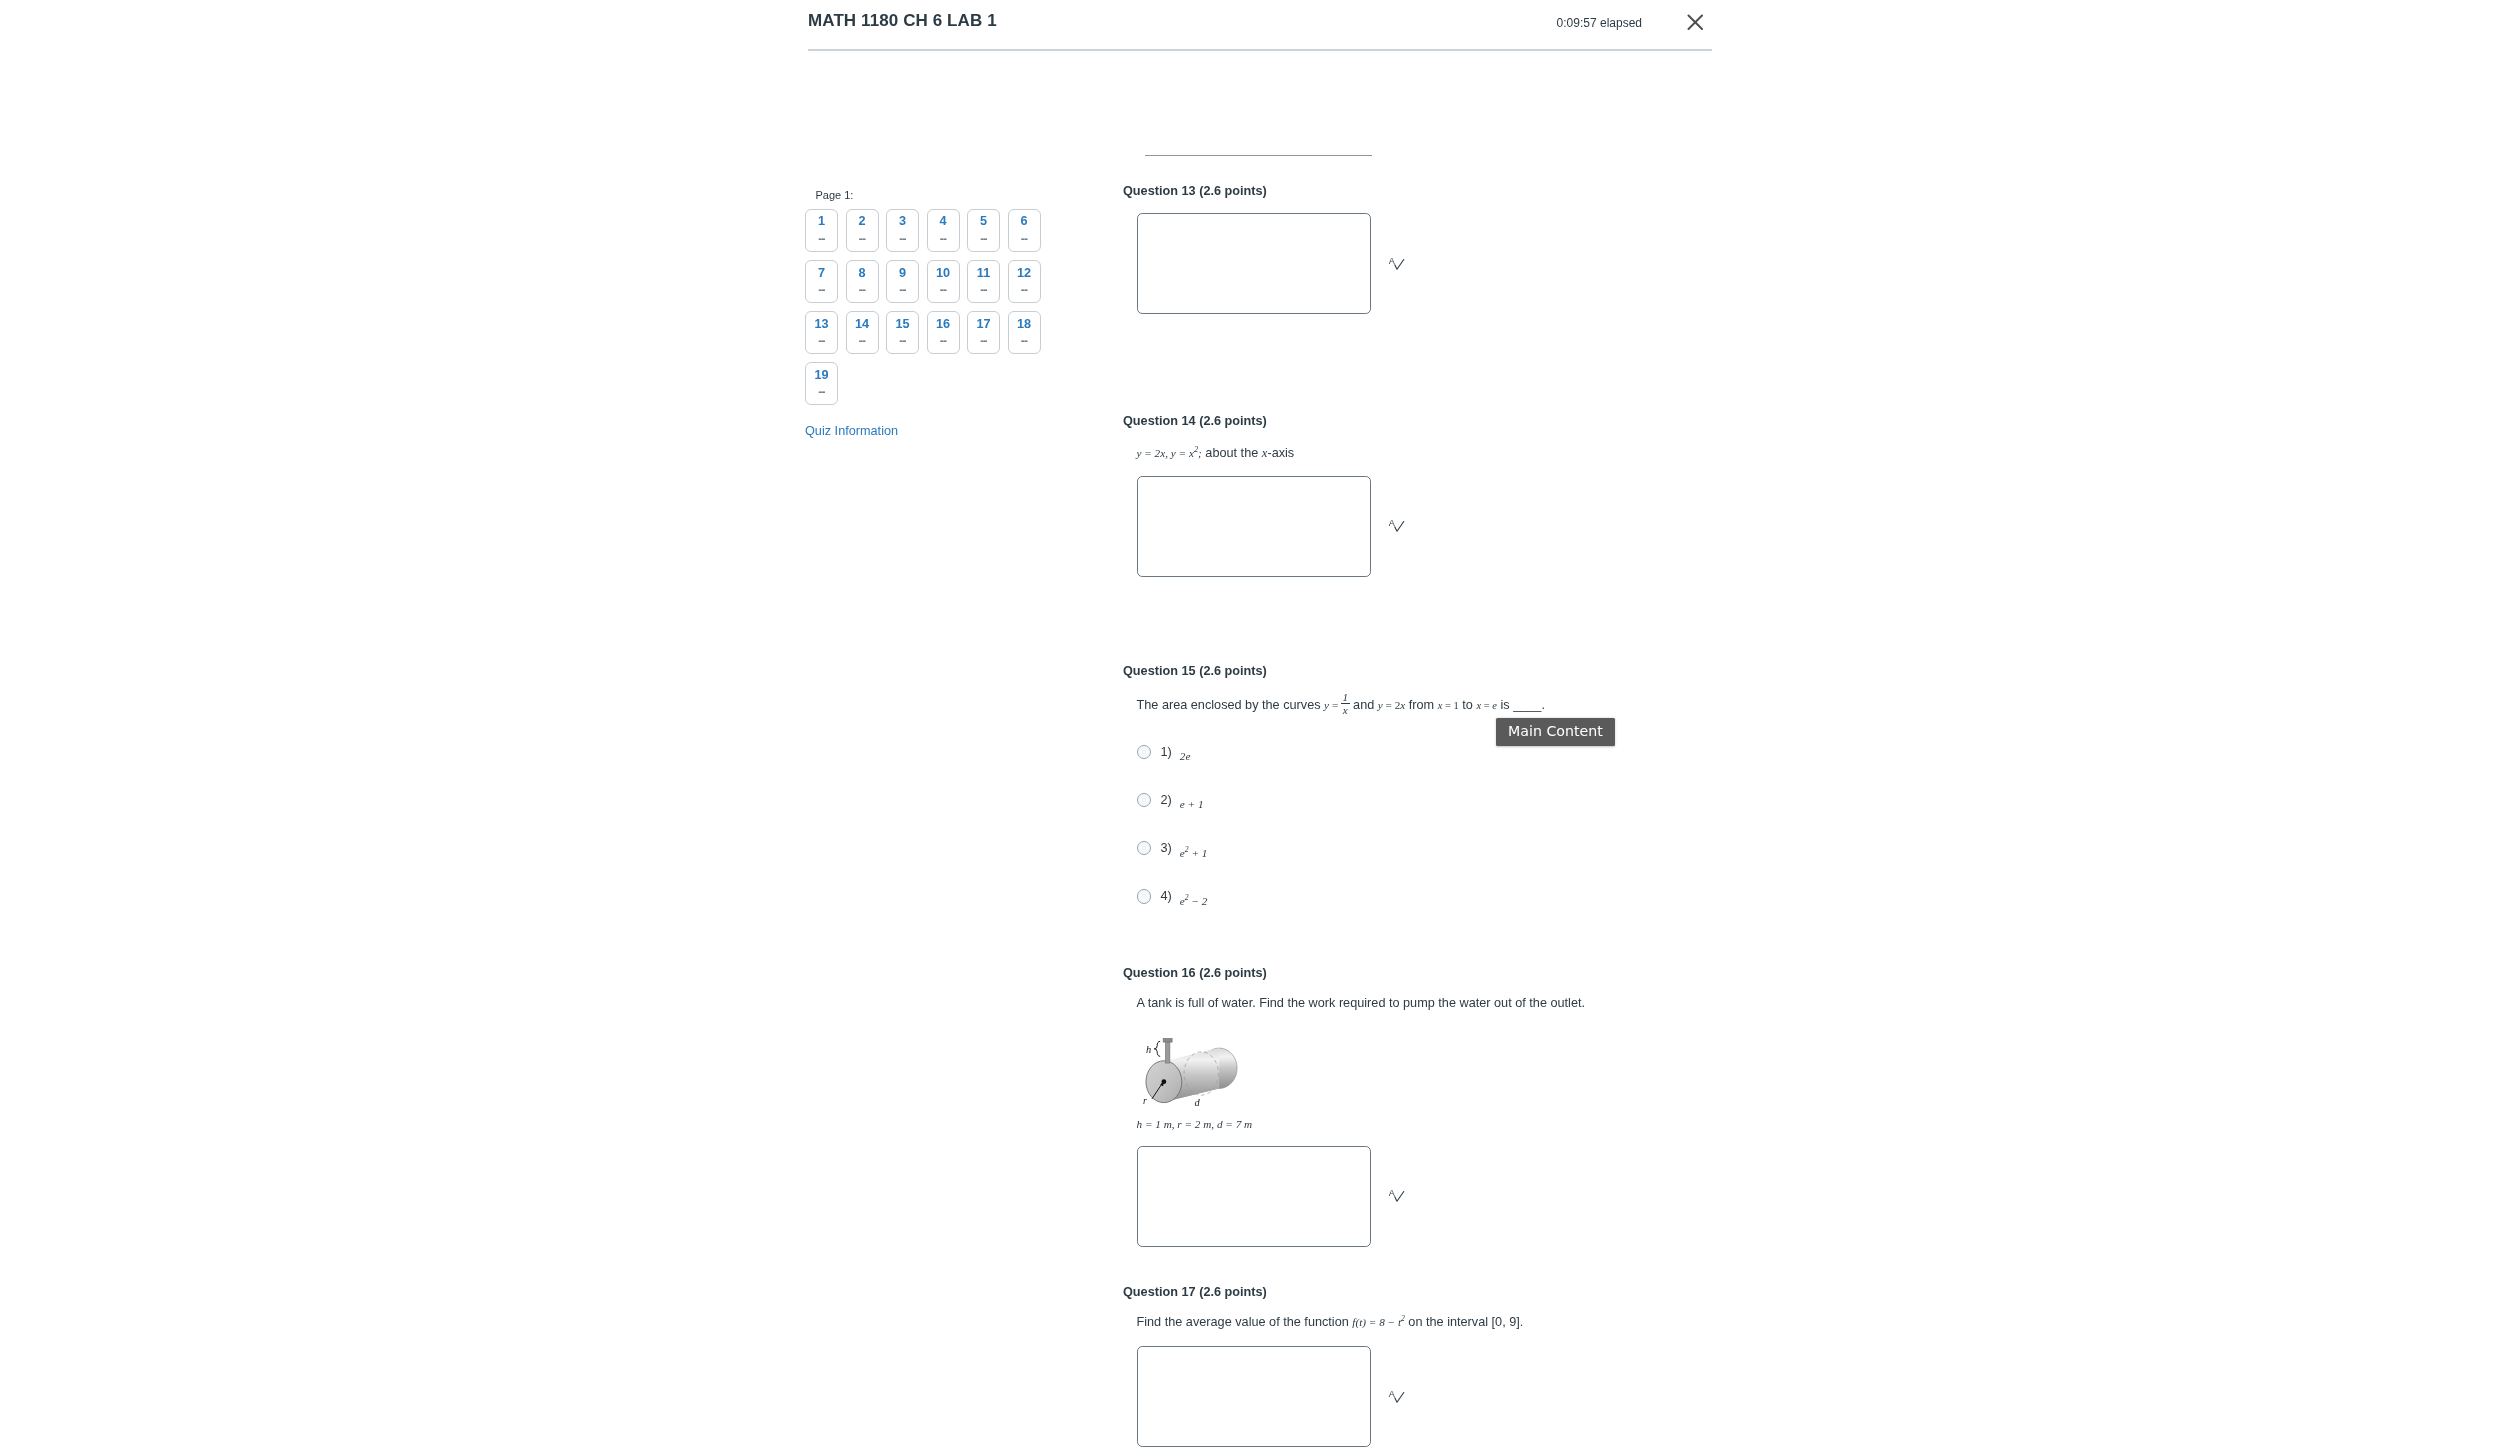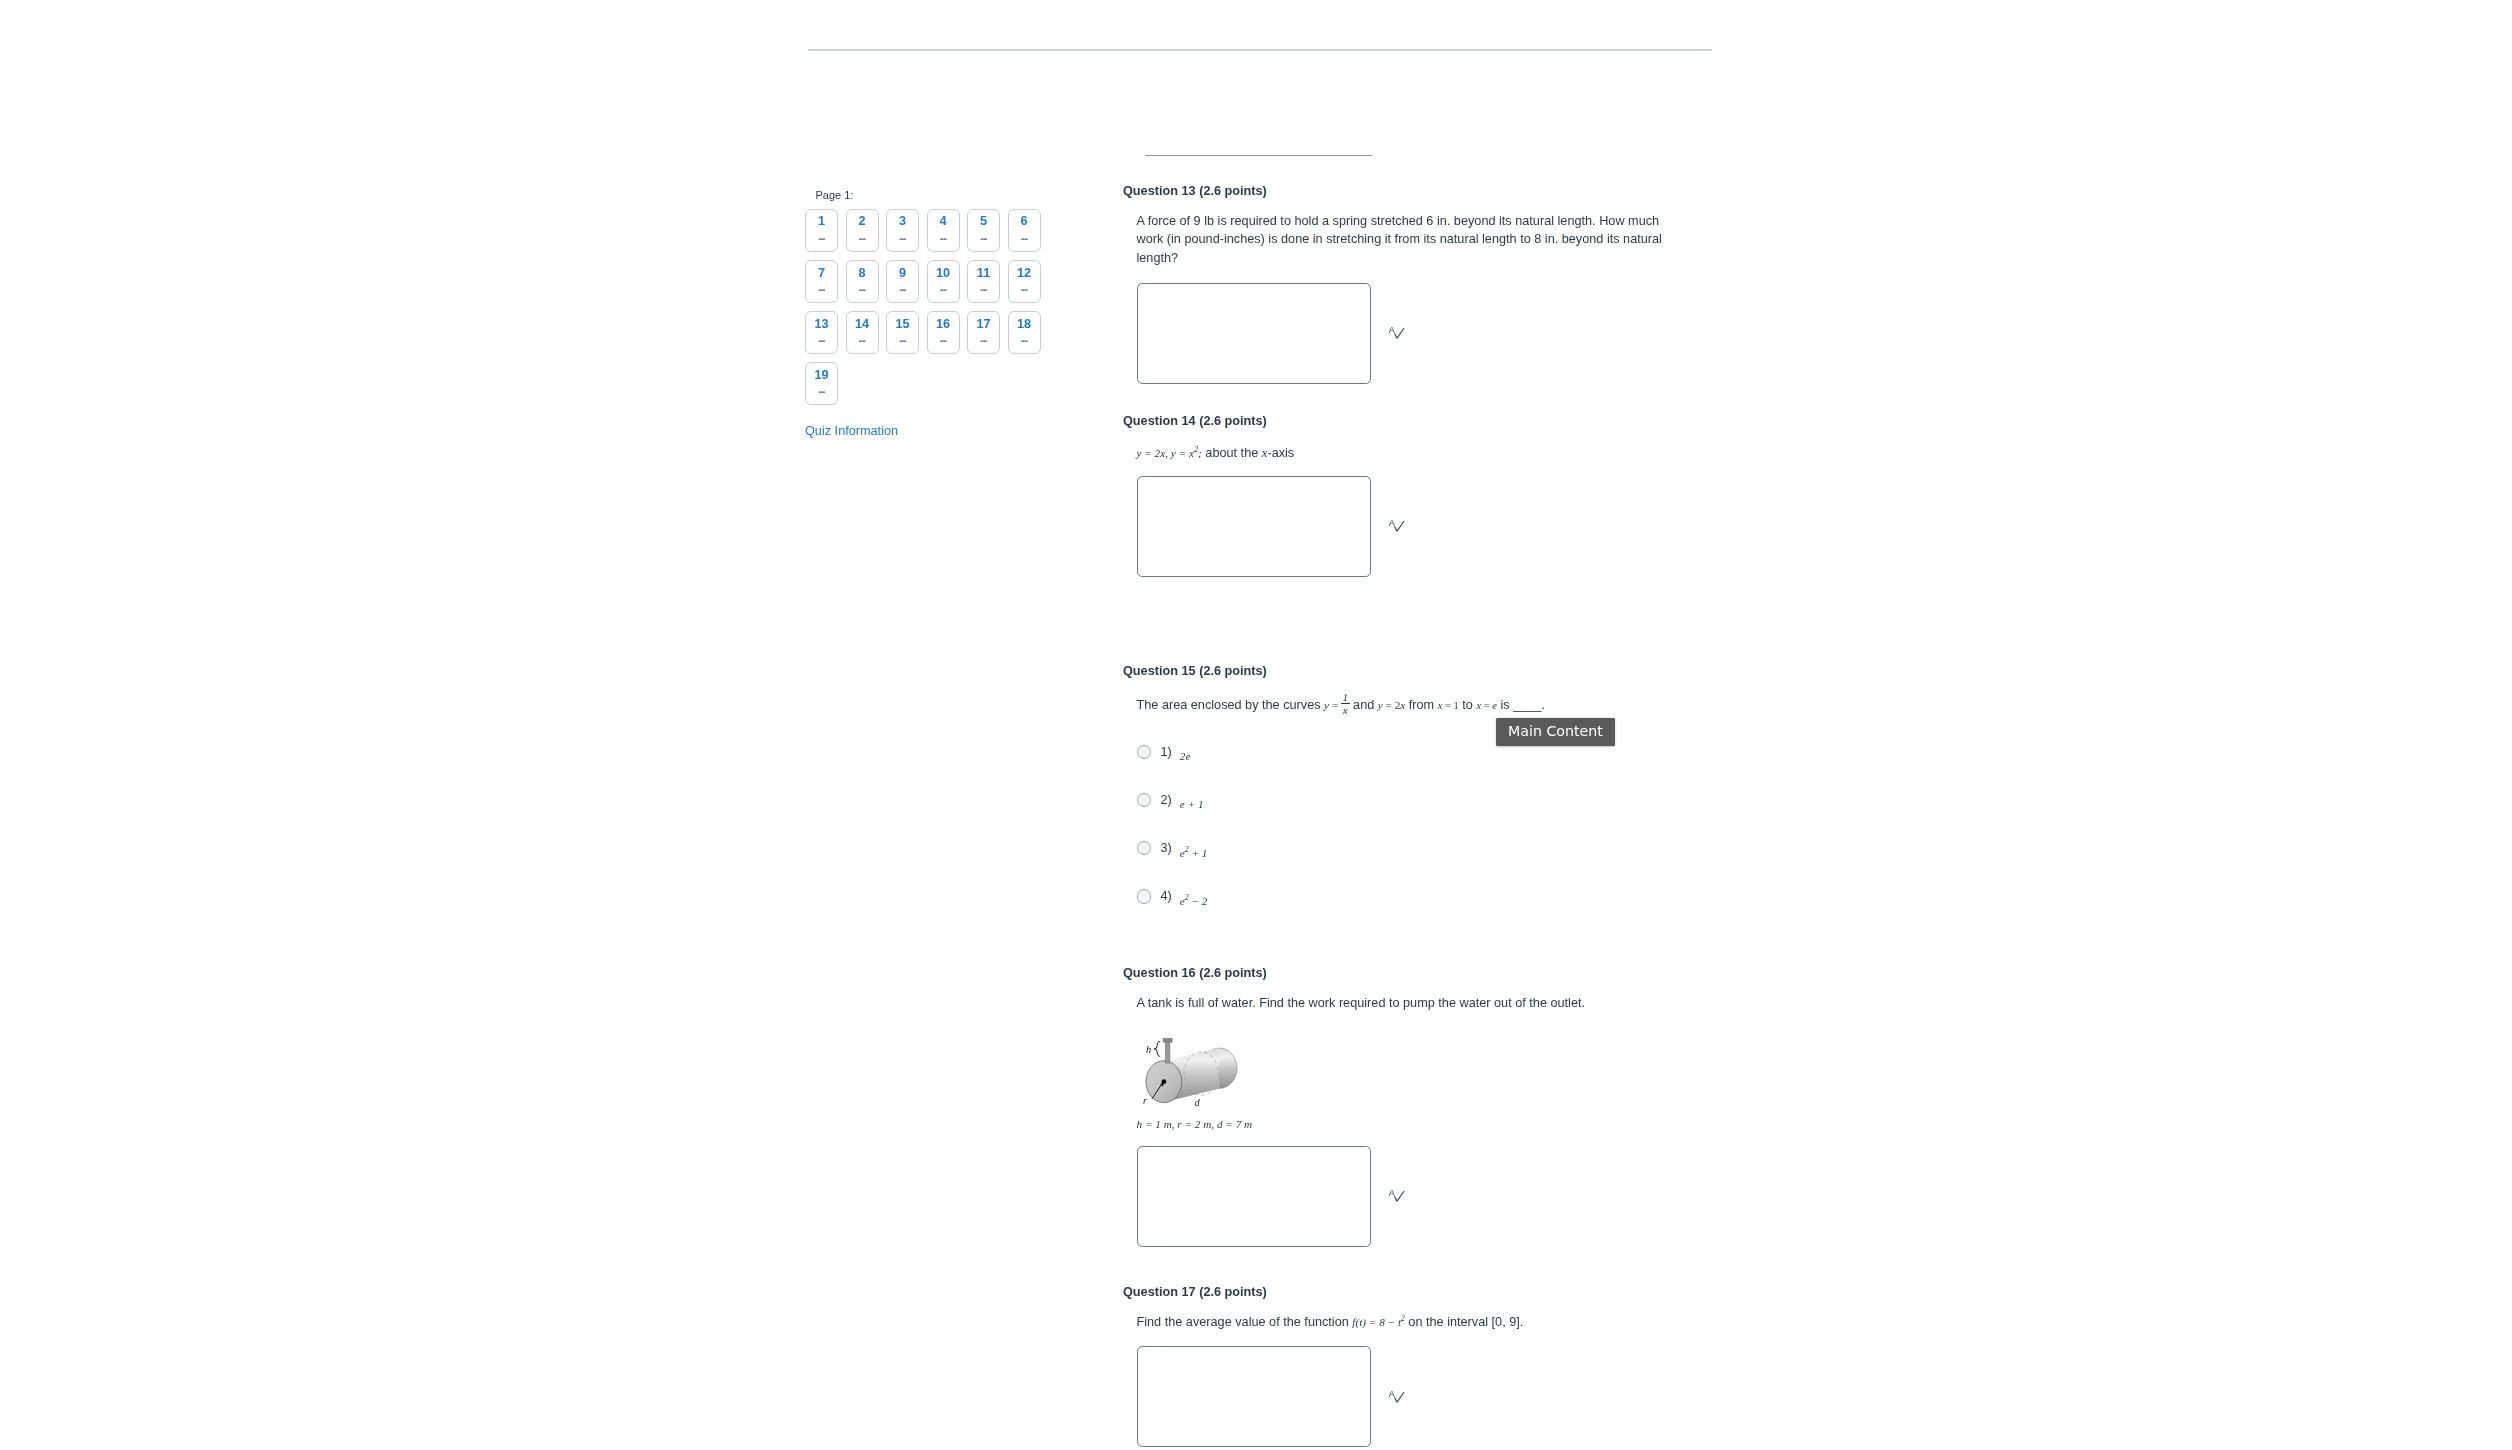--- a/index.html
+++ b/index.html
@@ -143,20 +143,32 @@
   }
 
   
   .tank-figure { margin-top: 18px; width: 127px; height: 79px; }
 </style>
 </head>
 <body>
 
 <div class="page">
 
+  <div class="header">
+    <div class="header-title">MATH 1180 CH 6 LAB 1</div>
+    <div class="header-timer">0:09:57 elapsed</div>
+    <div class="header-close">
+      <span>
+        <svg width="16.5" height="16.5" viewBox="0 0 22 22">
+          <line x1="2" y1="2" x2="20" y2="20" stroke="#4a4f52" stroke-width="2.6" stroke-linecap="round"></line>
+          <line x1="20" y1="2" x2="2" y2="20" stroke="#4a4f52" stroke-width="2.6" stroke-linecap="round"></line>
+        </svg>
+      </span>
+    </div>
+  </div>
   <div class="header-rule"></div>
 
   <div class="nav-panel">
     <div class="nav-page-label">Page 1:</div>
     <div class="nav-grid">
       <div class="qbtn">
         <span class="qnum">1</span>
         <span class="qdash">--</span>
       </div>
       <div class="qbtn">
@@ -236,21 +248,20 @@
   </div>
 
   <div class="top-rule"></div>
 
   <div class="question-block" style="top:184px;">
     <div class="q-header">
       <span class="q-label">Question 13</span>
       <span class="q-points">(2.6 points)</span>
     </div>
     <div class="q-body">
-      <div class="q-text">A force of 9 lb is required to hold a spring stretched 6 in. beyond its natural length. How much work (in pound-inches) is done in stretching it from its natural length to 8 in. beyond its natural length?</div>
       <div class="answer-row">
         <div class="answer-box"></div>
         <div class="spell-icon">
           <svg width="18" height="18" viewBox="0 0 24 24">
             <text x="1" y="12" font-family="Liberation Sans, sans-serif" font-size="12" fill="#2d3b45">A</text>
             <path d="M9 13 L12 19 L21 6" stroke="#2d3b45" stroke-width="1.5" fill="none" stroke-linecap="round" stroke-linejoin="round"></path>
           </svg>
         </div>
       </div>
     </div>

